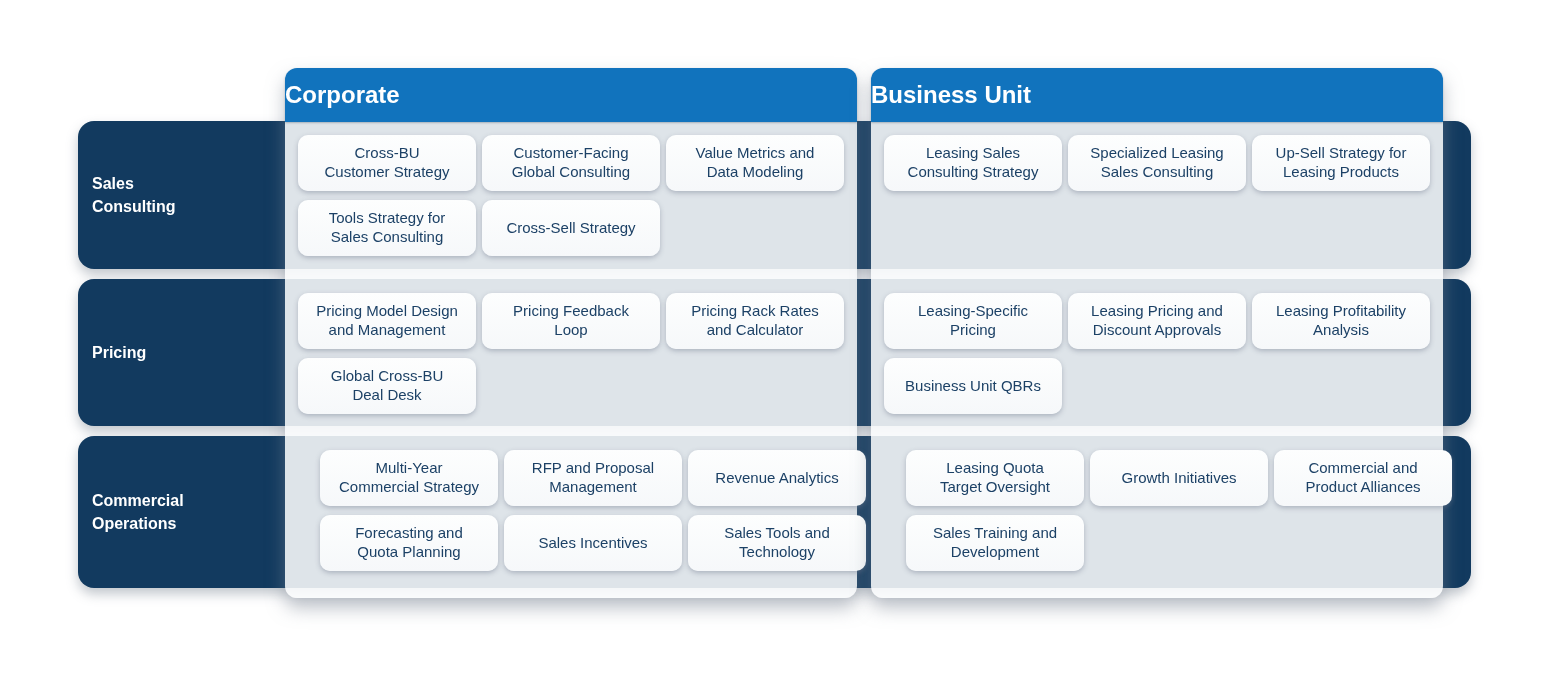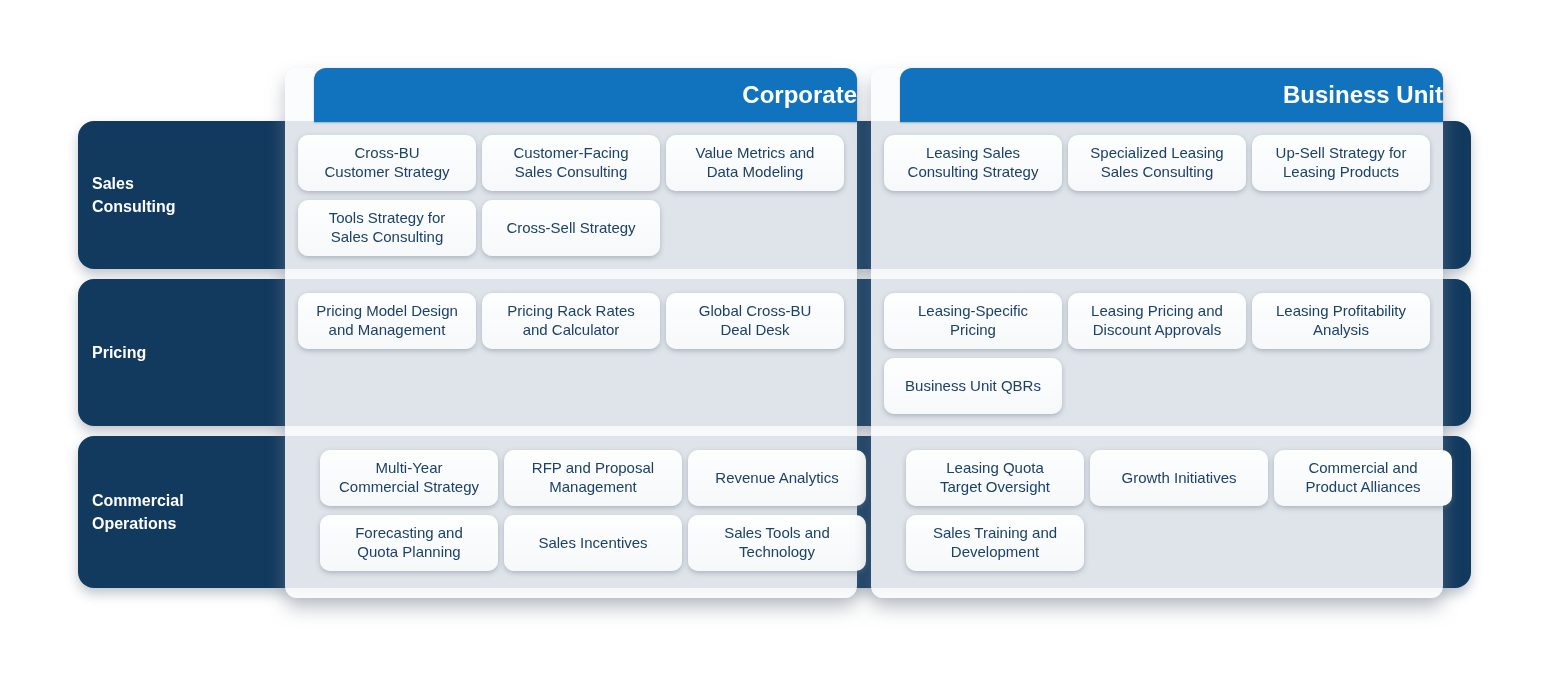--- a/index.html
+++ b/index.html
@@ -35,24 +35,23 @@
     background:rgba(250,252,253,0.88);
     border-radius:12px;
     box-shadow:0 10px 18px rgba(125,135,150,0.5);
   }
   .panel.p0{left:285px;}
   .panel.p1{left:871px;}
   .panel-header{
     position:absolute;top:0;left:0;right:0;height:54px;
     background:#1173BD;
     border-radius:12px 12px 0 0;
-    display:flex;align-items:center;justify-content:flex-end;
+    display:flex;align-items:center;justify-content:flex-start;
     color:#ffffff;font-size:24px;font-weight:bold;
     box-shadow:0 1px 2px rgba(60,80,100,0.35);
-    margin-left:29px;
   }
   
   .cell{
     position:absolute;left:0;right:0;
     display:grid;
     grid-template-columns:repeat(3,178px);
     gap:9px 6px;
     align-content:start;
     padding:14px 13px 0 13px;
     box-sizing:border-box;
@@ -93,30 +92,32 @@
   </div>
 
   <section class="panel p0">
     <header class="panel-header">
       <span>Corporate</span>
     </header>
     <div class="cell r0">
       <div class="card">Cross-BU
 Customer Strategy</div>
       <div class="card">Customer-Facing
-Sales Consulting</div>
+Global Consulting</div>
       <div class="card">Value Metrics and
 Data Modeling</div>
       <div class="card">Tools Strategy for
 Sales Consulting</div>
       <div class="card">Cross-Sell Strategy</div>
     </div>
     <div class="cell r1">
       <div class="card">Pricing Model Design
 and Management</div>
+      <div class="card">Pricing Feedback
+Loop</div>
       <div class="card">Pricing Rack Rates
 and Calculator</div>
       <div class="card">Global Cross-BU
 Deal Desk</div>
     </div>
     <div class="cell r2">
       <div class="card">Multi-Year
 Commercial Strategy</div>
       <div class="card">RFP and Proposal
 Management</div>

